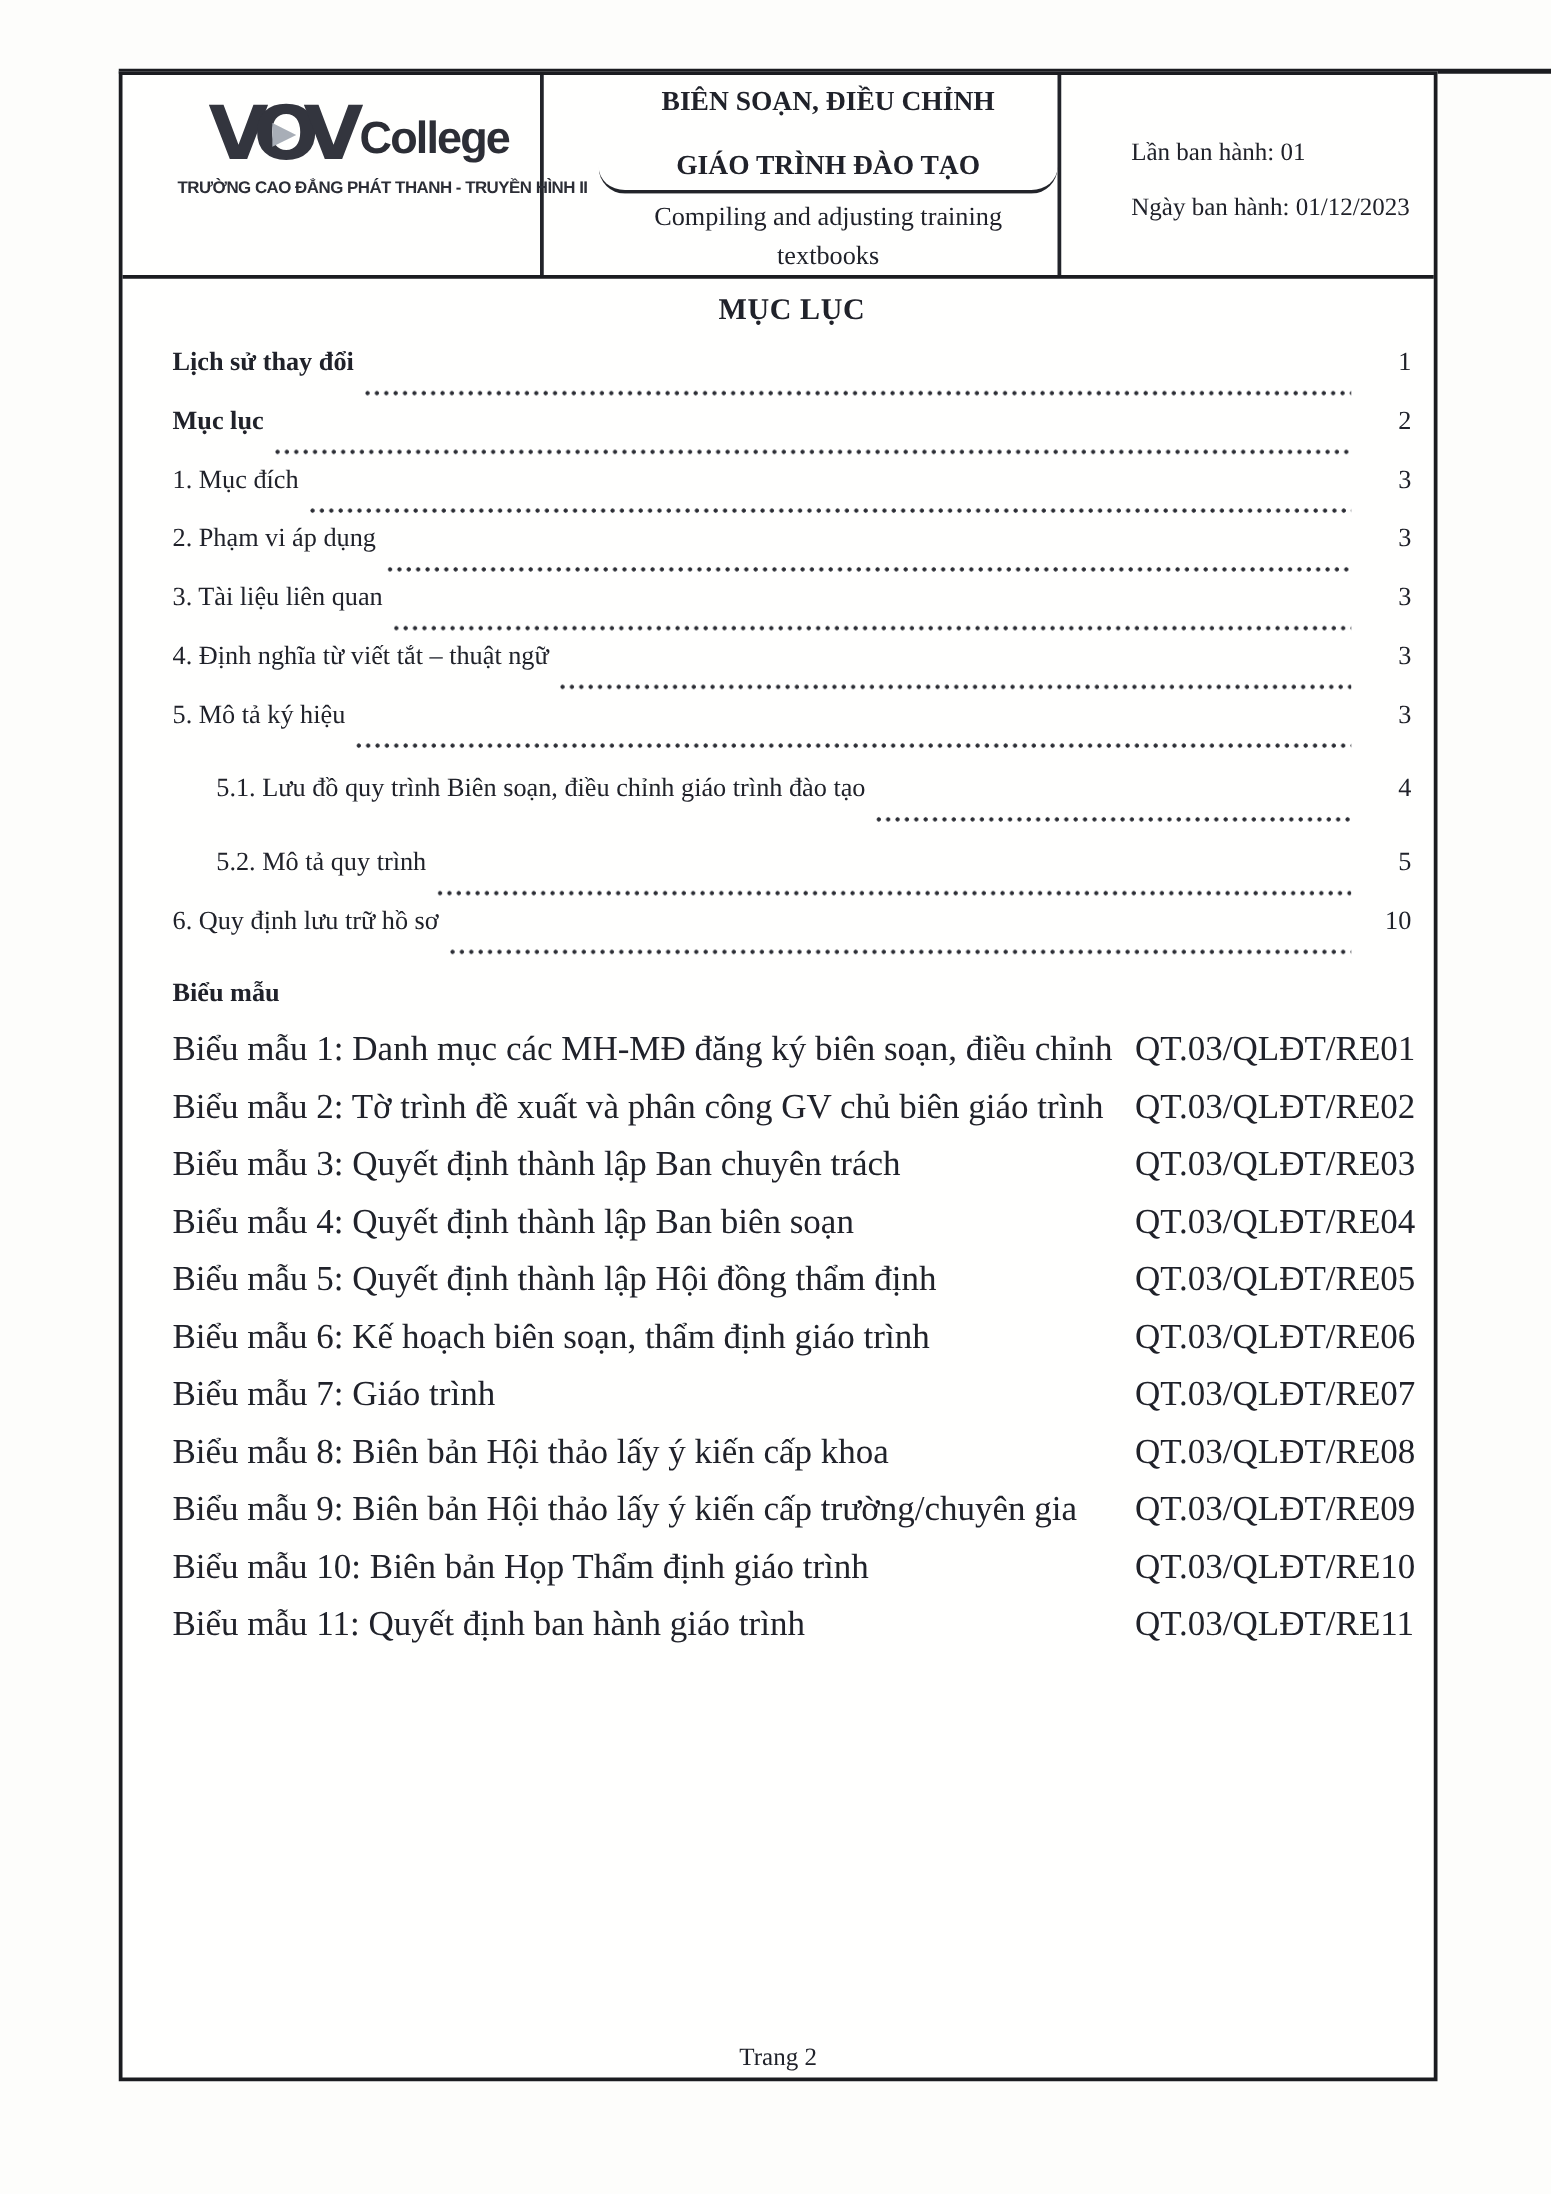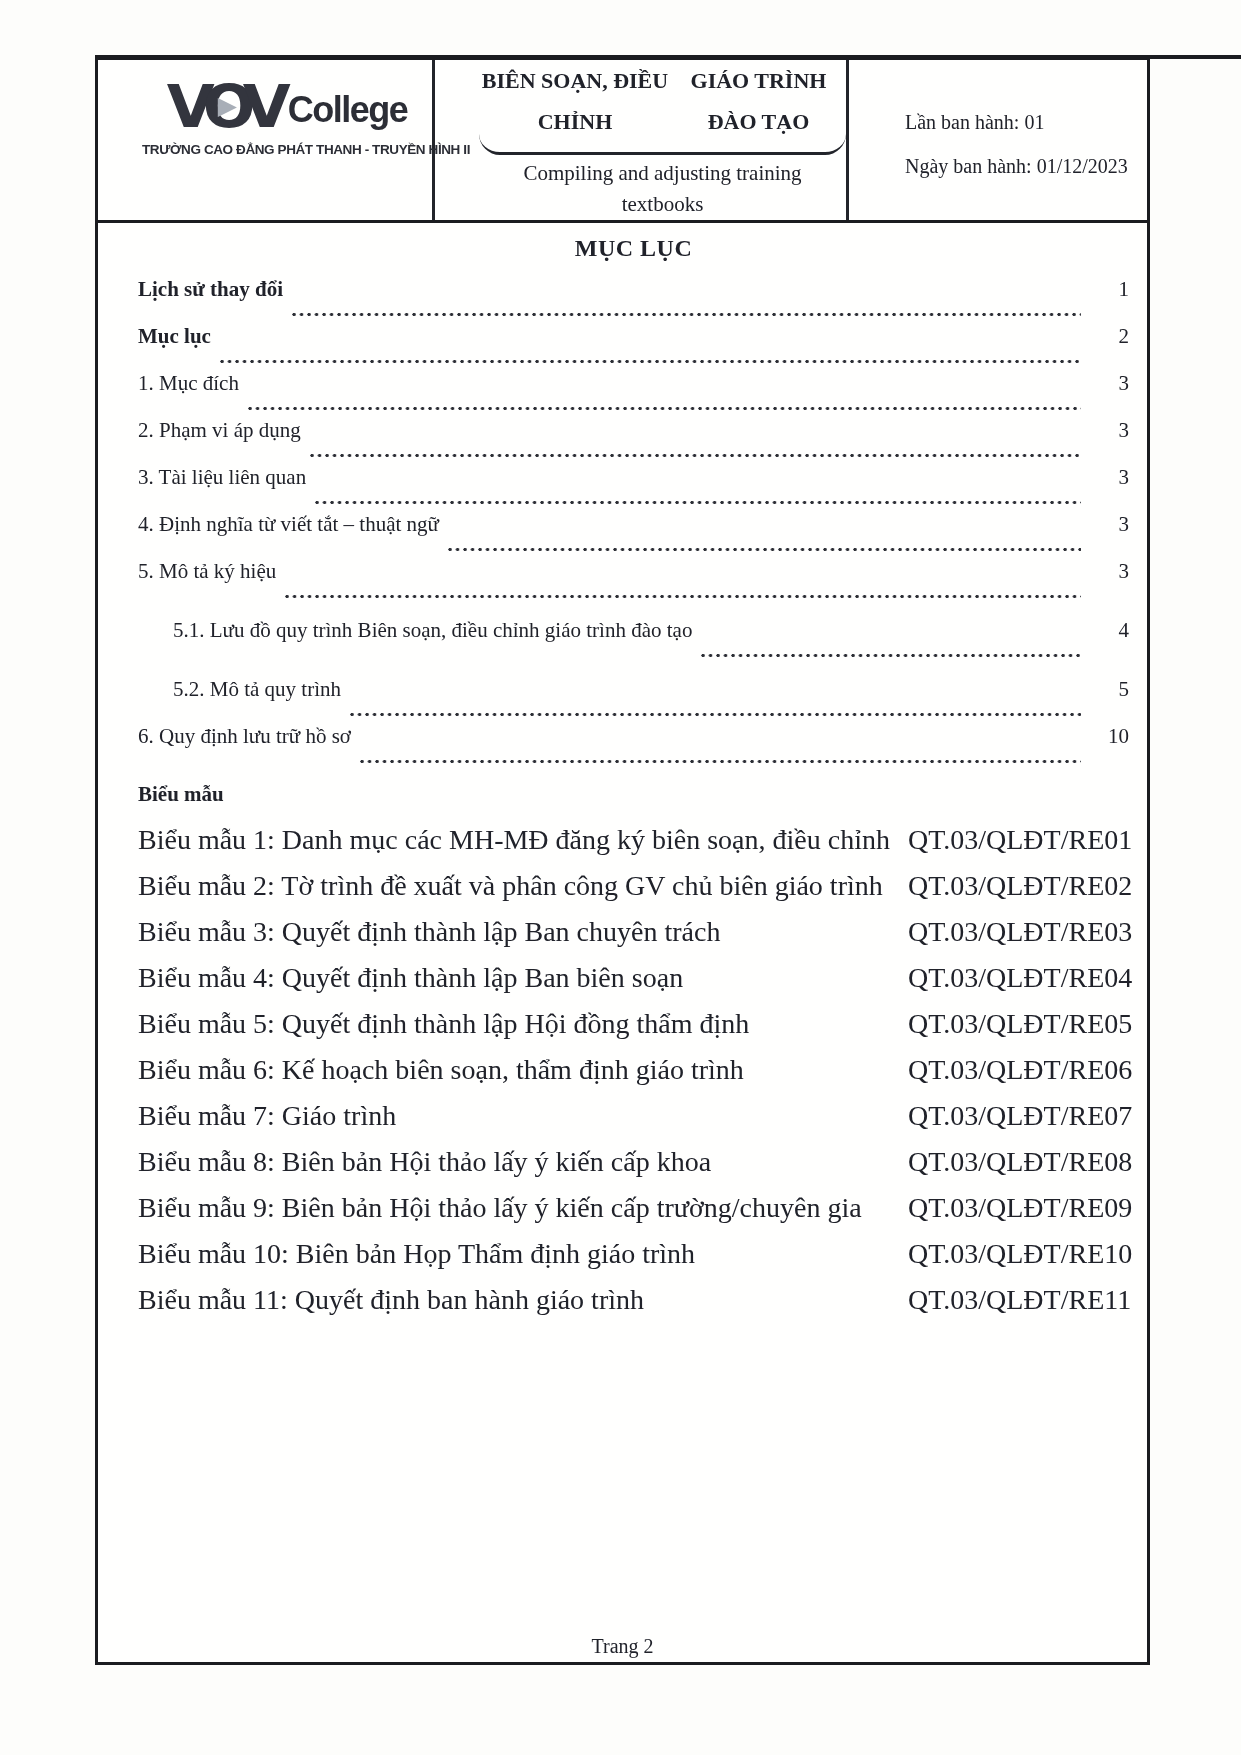--- a/index.html
+++ b/index.html
@@ -51,21 +51,21 @@
   }
   .logo-subtitle {
     margin-top: 4px;
     font-family: "Liberation Sans", sans-serif;
     font-weight: 700; font-size: 13.5px; letter-spacing: -0.4px;
     color: #2c2e36; white-space: nowrap;
   }
   .title-cell { border-right: 3px solid #22242a; display: flex; flex-direction: column; }
   .title-vi {
     height: 92px; border-bottom: 3px solid #22242a;
-    display: flex; flex-direction: row; justify-content: space-between;
+    display: flex; flex-direction: column; justify-content: space-between;
     text-align: center; font-weight: 700; font-size: 22px; line-height: 41px; border-radius: 21px;
   }
   .title-en {
     flex: 1; display: flex; flex-direction: column; justify-content: flex-end;
     text-align: center; font-size: 21px; line-height: 31px;
   }
   .issue-cell { padding: 40px 20px 0 12px; font-size: 20px; line-height: 44px; white-space: nowrap; }
   
   .body-area { position: absolute; left: 0; top: 163px; right: 0; padding: 12px 18px 0 40px; }
   .toc-title { text-align: center; font-weight: 700; font-size: 24px; letter-spacing: 0.5px; height: 34px; margin-bottom: 8px; }

